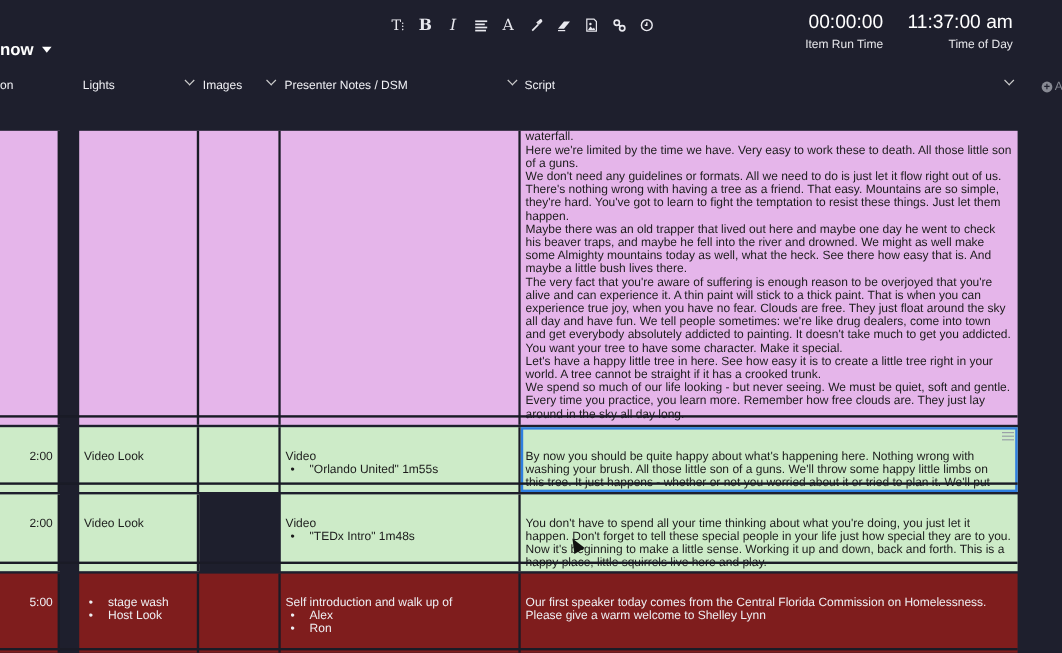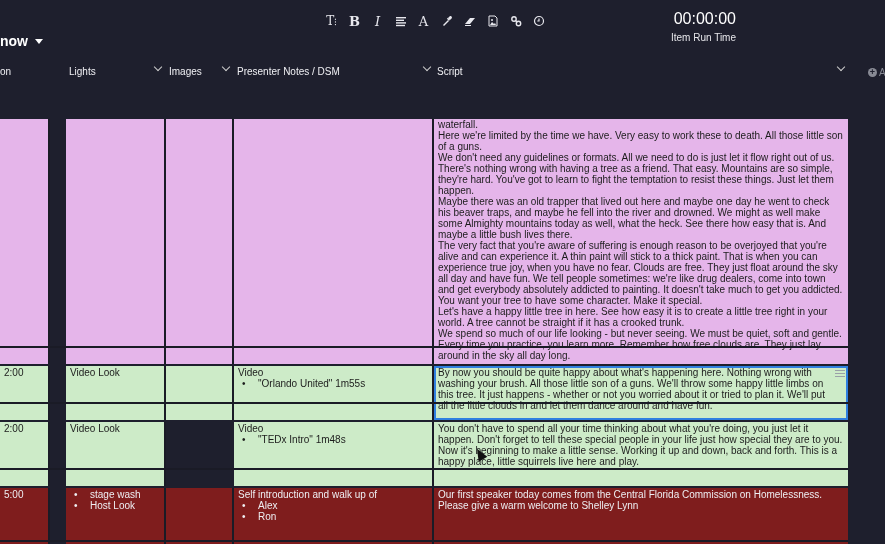--- a/index.html
+++ b/index.html
@@ -22,28 +22,28 @@
 
   
   .col-header { position: absolute; top: 61px; height: 16px; font-size: 10px; color: #f0f0f4; display: flex; align-items: flex-end; }
   .col-header .chev { position: absolute; top: 3px; width: 6px; height: 6px; border-right: 1px solid #ccc; border-bottom: 1px solid #ccc; transform: rotate(45deg); }
   .add-col { position: absolute; left: 868px; top: 67px; display: flex; align-items: center; gap: 2px; font-size: 10px; color: #888a94; }
   .add-col .plus { width: 9px; height: 9px; border-radius: 50%; background: #888a94; color: #1e1f2d; font-size: 9px; line-height: 9px; text-align: center; font-weight: bold; }
 
   
   .grid { position: absolute; left: 0; top: 101px; width: 848px; }
   .row { position: absolute; left: 0; width: 848px; display: flex; }
-  .cell { position: absolute; top: 18px; height: 100%; border-right: 2px solid #1a1b26; font-size: 10px; line-height: 11px; color: #1c1c1c; padding: 1px 4px; overflow: hidden; }
+  .cell { position: absolute; top: 8px; height: 100%; border-right: 2px solid #1a1b26; font-size: 10px; line-height: 11px; color: #1c1c1c; padding: 19px 4px; overflow: hidden; }
   .row-purple .cell { background: #e5b5ea; }
   .row-green .cell { background: #cdebc8; }
   .row-dark .cell { background: #7f1d1d; color: #eeeef2; }
   .row-yellow .cell { background: #fcec84; }
   .row-sep { position: absolute; left: 0; width: 848px; height: 2px; background: #1a1b26; }
 
-  .c0 { left: 0; width: 50px; }
+  .c0 { left: 0; width: 50px; text-align: right; }
   .c1 { left: 66px; width: 100px; }
   .c2 { left: 166px; width: 68px; }
   .c3 { left: 234px; width: 200px; }
   .c4 { left: 434px; width: 414px; border-right: none !important; }
 
   .script p { margin: 0; }
   .script-first { margin-top: -7px; }
 
   ul.bul { list-style: none; margin-left: 4px; }
   ul.bul li { position: relative; padding-left: 16px; }
@@ -112,20 +112,24 @@
       <svg viewBox="0 0 12 12">
           <circle cx="6" cy="6" r="4.5" fill="none" stroke="#e8e8ee" stroke-width="1.2"></circle>
           <path d="M6 3.5 L6 6 L4.3 6" fill="none" stroke="#e8e8ee" stroke-width="1.2"></path>
         </svg>
     </div>
   </div>
 
   <div class="clock clock-run">
     <div class="value">00:00:00</div>
     <div class="label">Item Run Time</div>
+  </div>
+  <div class="clock clock-tod">
+    <div class="value">11:37:00 am</div>
+    <div class="label">Time of Day</div>
   </div>
 
   <div class="col-header" style="left:0;width:60px;">
     <span>on</span>
   </div>
   <div class="col-header" style="left:69px;width:96px;">
     <span>Lights</span>
     <span class="chev" style="left:86px;"></span>
   </div>
   <div class="col-header" style="left:169px;width:64px;">

